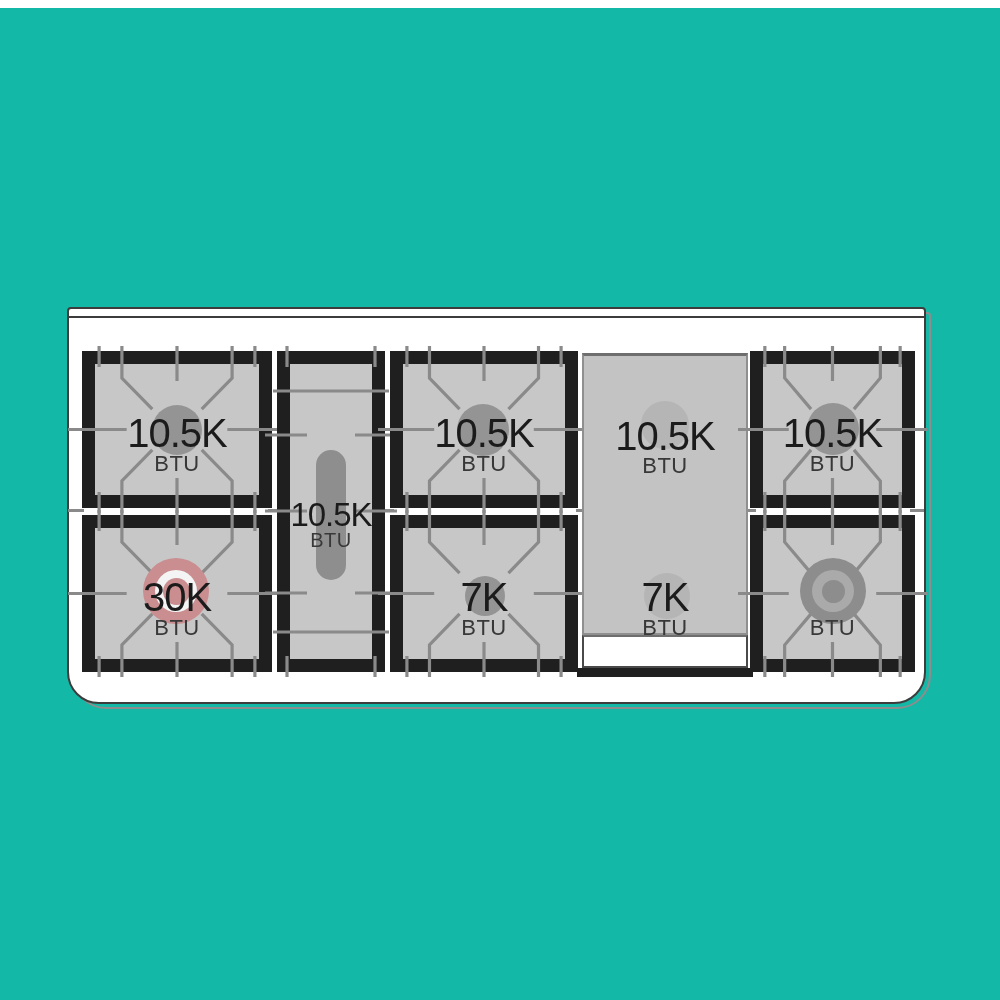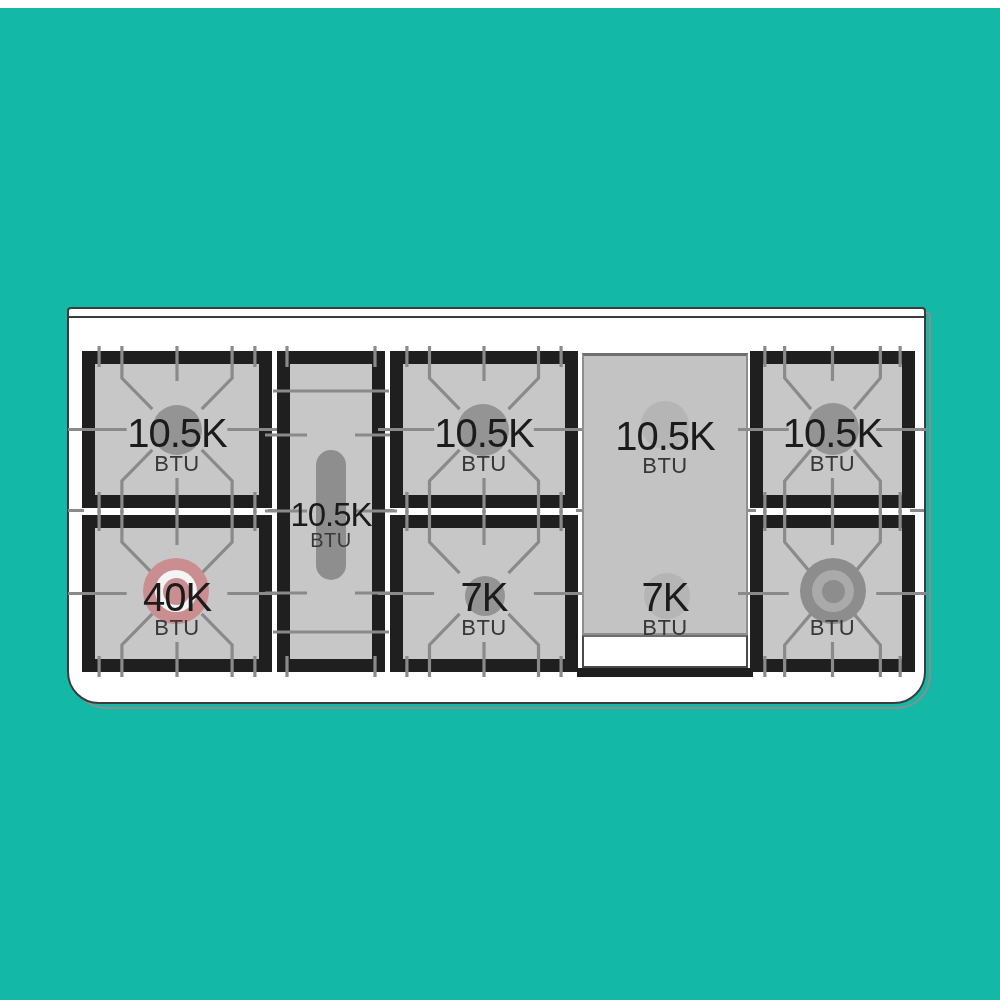--- a/index.html
+++ b/index.html
@@ -82,21 +82,21 @@
          M95 -5V30 M95 162V127
          M39.9 -5V27 L70.3 58.089999999999996 M150.1 -5V27 L119.7 58.089999999999996
          M39.9 162V130 L70.3 98.91 M150.1 162V130 L119.7 98.91
          M-12 78.5H44.65 M202 78.5H145.35" fill="none" stroke="#8a8a8a" stroke-width="3.2"></path>
       </svg>
     <div class="cap cap-red" style="left:61px;top:43px;width:66px;height:66px;">
       <div class="ring-white">
         <div class="core-red"></div>
       </div>
     </div>
-    <div class="num" style="top:82px;">40K</div>
+    <div class="num" style="top:82px;">30K</div>
     <div class="btu" style="top:113px;">BTU</div>
   </div>
 
   <div class="unit" style="left:277px;top:343px;width:108px;height:321px;">
     <svg width="108" height="321">
         <rect x="0" y="0" width="108" height="321" fill="#1f1f1f"></rect>
         <rect x="13" y="13" width="82" height="295" fill="#c7c7c7"></rect>
         <path d="M-4 40H112 M-4 281H112
          M10 -5V16 M98 -5V16 M10 326V305 M98 326V305 M-12 84H30 M120 84H78 M-12 160H30 M120 160H78 M-12 242H30 M120 242H78" fill="none" stroke="#8a8a8a" stroke-width="3.2"></path>
       </svg>

